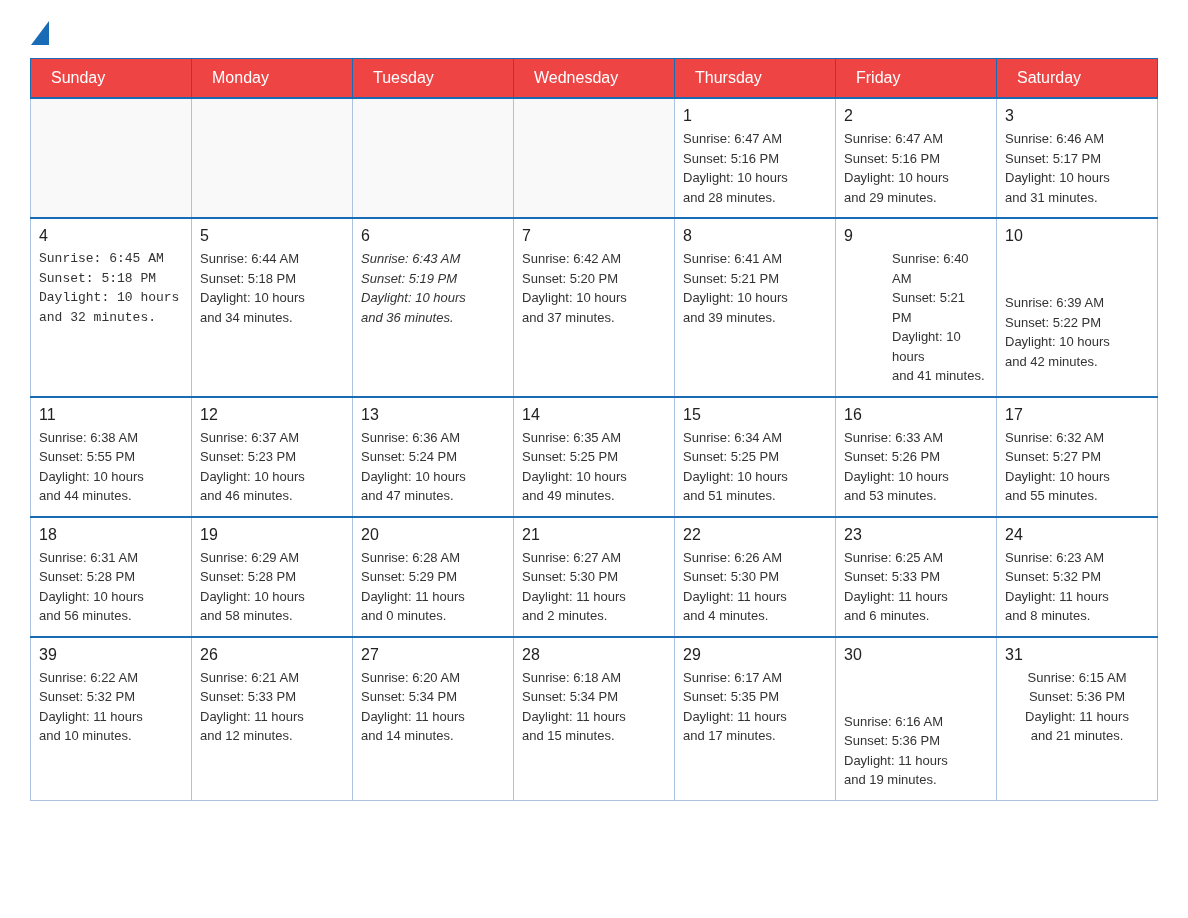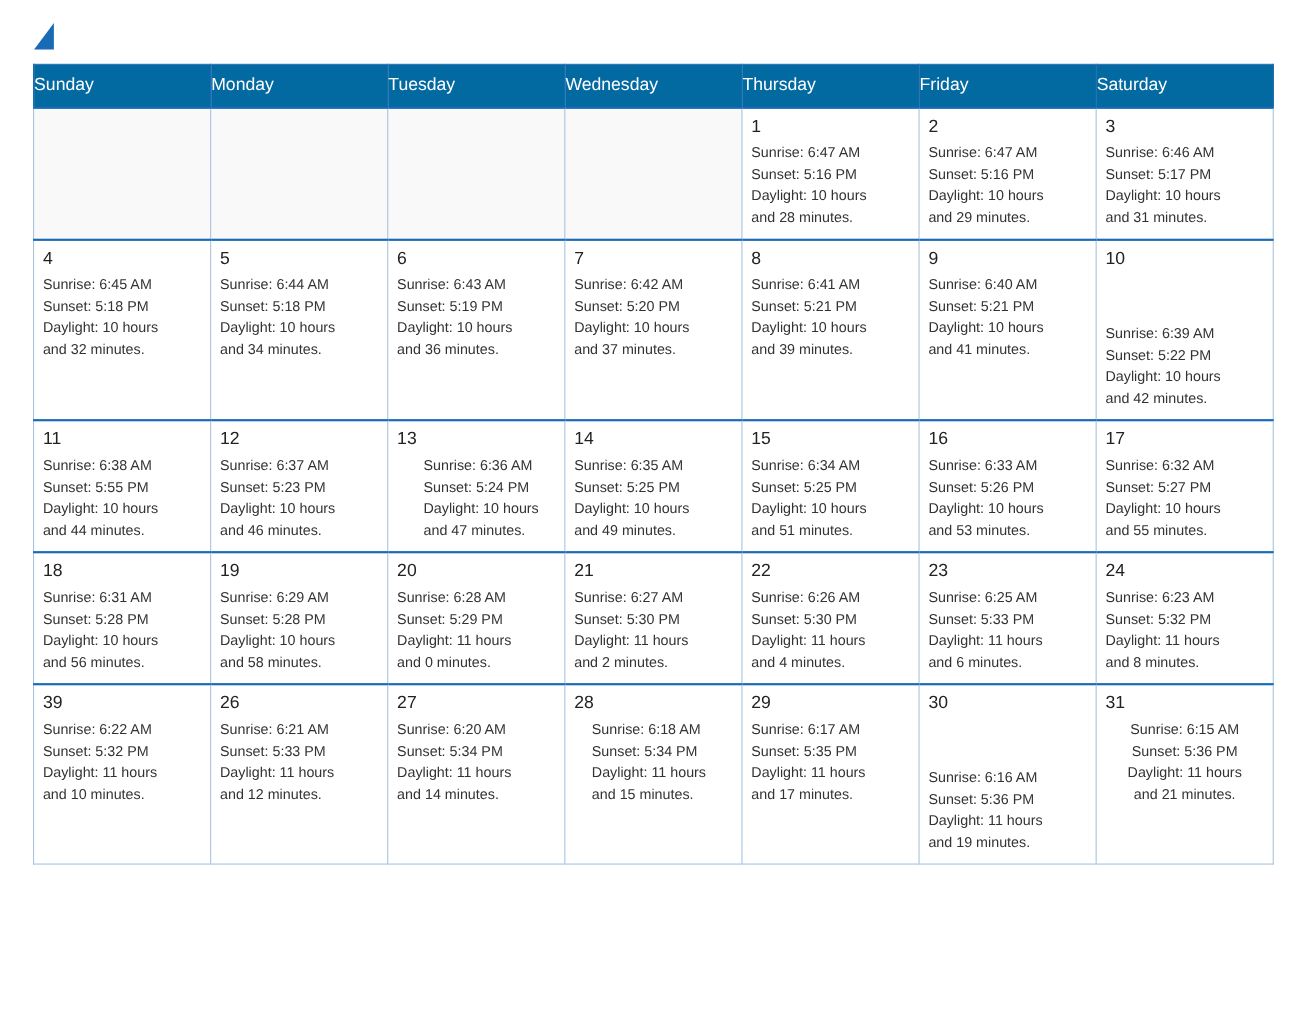--- a/index.html
+++ b/index.html
@@ -36,23 +36,23 @@
       font-size: 22px;
       color: #555;
       margin-top: 4px;
     }
     .calendar-table {
       width: 100%;
       border-collapse: collapse;
       table-layout: fixed;
     }
     .calendar-table th {
-      background-color: #0369a1;
+      background-color: #ef4444;
       color: #fff;
-      padding: 10px 0;
+      padding: 10px 20px;
       font-size: 16px;
       font-weight: normal;
       text-align: left;
       border: 1px solid #1a6bb5;
     }
     .calendar-table td {
       vertical-align: top;
       padding: 8px 8px 10px 8px;
       border: 1px solid #aac4e0;
       font-size: 13px;
@@ -158,56 +158,56 @@
           <span class="day-number">3</span>
           <div class="day-info" style="white-space: pre-line;">Sunrise: 6:46 AM
 Sunset: 5:17 PM
 Daylight: 10 hours
 and 31 minutes.</div>
         </td>
       </tr>
       <tr>
         <td>
           <span class="day-number">4</span>
-          <div class="day-info" style="white-space: pre-line;">Sunrise: 6:45 AM
+          <div class="day-info" style="white-space: pre-line; font-family: Liberation Mono, monospace;">Sunrise: 6:45 AM
 Sunset: 5:18 PM
 Daylight: 10 hours
 and 32 minutes.</div>
         </td>
         <td>
           <span class="day-number">5</span>
           <div class="day-info" style="white-space: pre-line;">Sunrise: 6:44 AM
 Sunset: 5:18 PM
 Daylight: 10 hours
 and 34 minutes.</div>
         </td>
         <td>
           <span class="day-number">6</span>
-          <div class="day-info" style="white-space: pre-line;">Sunrise: 6:43 AM
+          <div class="day-info" style="white-space: pre-line; font-style: italic;">Sunrise: 6:43 AM
 Sunset: 5:19 PM
 Daylight: 10 hours
 and 36 minutes.</div>
         </td>
         <td>
           <span class="day-number">7</span>
           <div class="day-info" style="white-space: pre-line;">Sunrise: 6:42 AM
 Sunset: 5:20 PM
 Daylight: 10 hours
 and 37 minutes.</div>
         </td>
         <td>
           <span class="day-number">8</span>
           <div class="day-info" style="white-space: pre-line;">Sunrise: 6:41 AM
 Sunset: 5:21 PM
 Daylight: 10 hours
 and 39 minutes.</div>
         </td>
         <td>
           <span class="day-number">9</span>
-          <div class="day-info" style="white-space: pre-line;">Sunrise: 6:40 AM
+          <div class="day-info" style="white-space: pre-line; margin-left: 48px;">Sunrise: 6:40 AM
 Sunset: 5:21 PM
 Daylight: 10 hours
 and 41 minutes.</div>
         </td>
         <td>
           <span class="day-number">10</span>
           <div class="day-info" style="white-space: pre-line; margin-top: 48px;">Sunrise: 6:39 AM
 Sunset: 5:22 PM
 Daylight: 10 hours
 and 42 minutes.</div>
@@ -223,21 +223,21 @@
         </td>
         <td>
           <span class="day-number">12</span>
           <div class="day-info" style="white-space: pre-line;">Sunrise: 6:37 AM
 Sunset: 5:23 PM
 Daylight: 10 hours
 and 46 minutes.</div>
         </td>
         <td>
           <span class="day-number">13</span>
-          <div class="day-info" style="white-space: pre-line; margin-left: 24px;">Sunrise: 6:36 AM
+          <div class="day-info" style="white-space: pre-line;">Sunrise: 6:36 AM
 Sunset: 5:24 PM
 Daylight: 10 hours
 and 47 minutes.</div>
         </td>
         <td>
           <span class="day-number">14</span>
           <div class="day-info" style="white-space: pre-line;">Sunrise: 6:35 AM
 Sunset: 5:25 PM
 Daylight: 10 hours
 and 49 minutes.</div>
@@ -332,21 +332,21 @@
         </td>
         <td>
           <span class="day-number">27</span>
           <div class="day-info" style="white-space: pre-line;">Sunrise: 6:20 AM
 Sunset: 5:34 PM
 Daylight: 11 hours
 and 14 minutes.</div>
         </td>
         <td>
           <span class="day-number">28</span>
-          <div class="day-info" style="white-space: pre-line; margin-left: 16px;">Sunrise: 6:18 AM
+          <div class="day-info" style="white-space: pre-line;">Sunrise: 6:18 AM
 Sunset: 5:34 PM
 Daylight: 11 hours
 and 15 minutes.</div>
         </td>
         <td>
           <span class="day-number">29</span>
           <div class="day-info" style="white-space: pre-line;">Sunrise: 6:17 AM
 Sunset: 5:35 PM
 Daylight: 11 hours
 and 17 minutes.</div>

